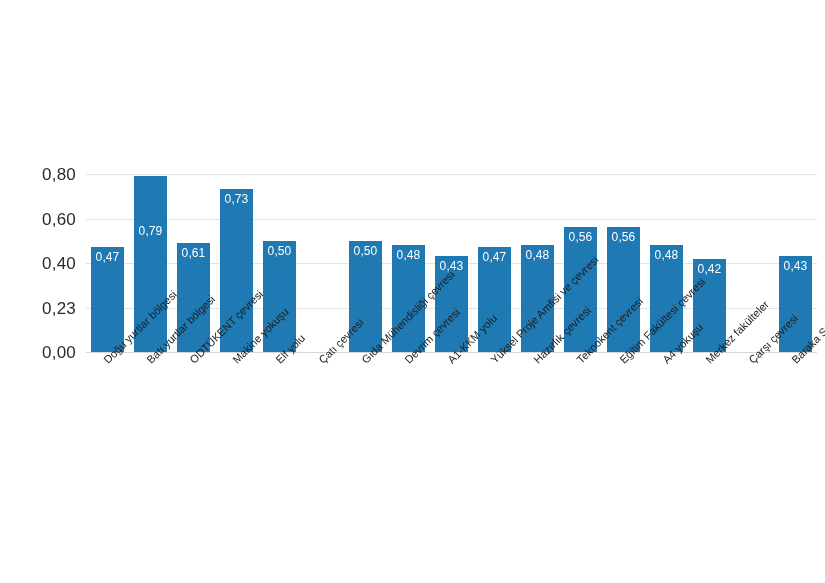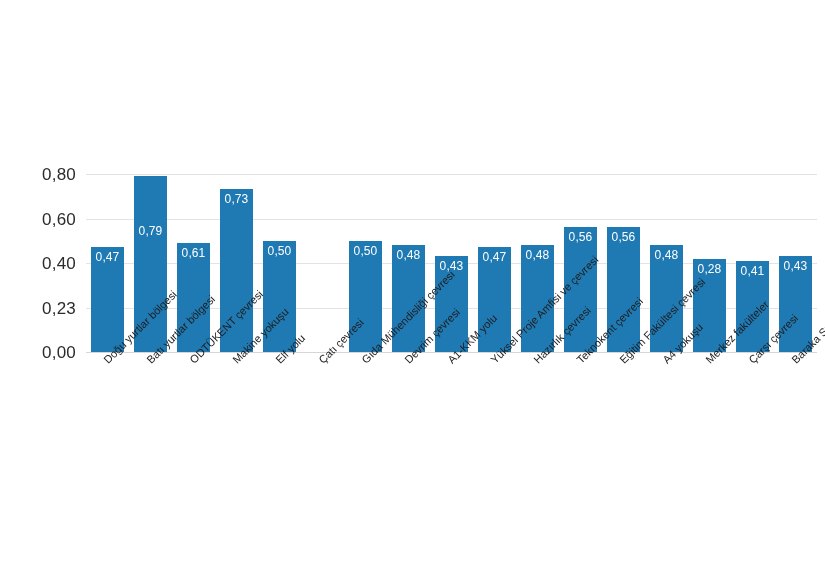--- a/index.html
+++ b/index.html
@@ -194,25 +194,21 @@
         <div class="bar-group" title="Eğitim Fakültesi çevresi: 0,56" style="left: 521px; width: 33px; height: 124.6px;">
           <div class="bar" style="height: 100%; background: rgb(31, 122, 180);"></div>
           <div class="bar-value" style="color: rgb(255, 255, 255);">0,56</div>
         </div>
         <div class="bar-group" title="A4 yokuşu: 0,48" style="left: 564px; width: 33px; height: 106.8px;">
           <div class="bar" style="height: 100%; background: rgb(31, 122, 180);"></div>
           <div class="bar-value" style="color: rgb(255, 255, 255);">0,48</div>
         </div>
         <div class="bar-group" title="Merkez fakülteler: 0,42" style="left: 607px; width: 33px; height: 93.45px;">
           <div class="bar" style="height: 100%; background: rgb(31, 122, 180);"></div>
-          <div class="bar-value" style="color: rgb(255, 255, 255);">0,28</div>
-        </div>
-        <div class="bar-group" title="Çarşı çevresi: 0,41" style="left: 650px; width: 33px; height: 91.225px;">
-          <div class="bar" style="height: 100%; background: rgb(31, 122, 180);"></div>
-          <div class="bar-value" style="color: rgb(255, 255, 255);">0,41</div>
+          <div class="bar-value" style="color: rgb(255, 255, 255);">0,42</div>
         </div>
         <div class="bar-group" title="Baraka Spor Salonu çevresi: 0,43" style="left: 693px; width: 33px; height: 95.675px;">
           <div class="bar" style="height: 100%; background: rgb(31, 122, 180);"></div>
           <div class="bar-value" style="color: rgb(255, 255, 255);">0,43</div>
         </div>
       </div>
   </div>
 
   <div class="x-labels">
       <div class="x-label" style="left: 101.5px;">Doğu yurtlar bölgesi</div>

